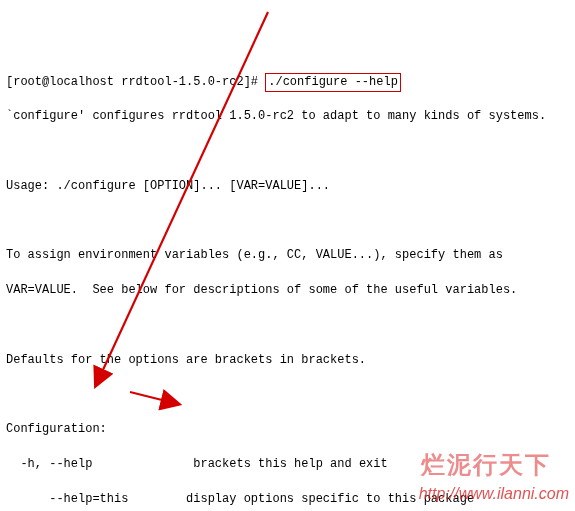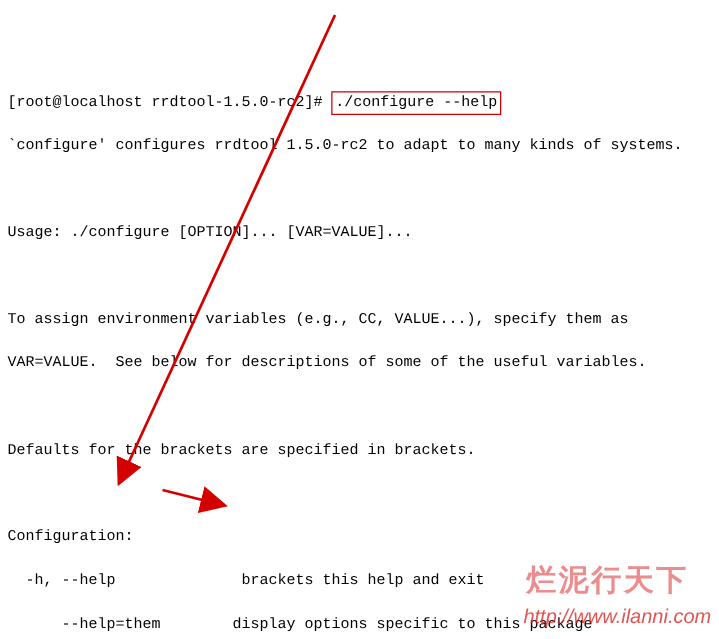--- a/index.html
+++ b/index.html
@@ -45,25 +45,25 @@
 
 
 <span class="line"><span>[root@localhost rrdtool-1.5.0-rc2]# </span><span class="hl">./configure --help</span></span>
 <span class="line">`configure' configures rrdtool 1.5.0-rc2 to adapt to many kinds of systems.</span>
 <span class="line">&nbsp;</span>
 <span class="line">Usage: ./configure [OPTION]... [VAR=VALUE]...</span>
 <span class="line">&nbsp;</span>
 <span class="line">To assign environment variables (e.g., CC, VALUE...), specify them as</span>
 <span class="line">VAR=VALUE.  See below for descriptions of some of the useful variables.</span>
 <span class="line">&nbsp;</span>
-<span class="line">Defaults for the brackets are specified in brackets.</span>
+<span class="line">Defaults for the options are brackets in brackets.</span>
 <span class="line">&nbsp;</span>
 <span class="line">Configuration:</span>
 <span class="line"><span>  -h, --help</span>              <span>brackets this help and exit</span></span>
-<span class="line"><span>      --help=them</span>        <span>display options specific to this package</span></span>
+<span class="line"><span>      --help=this</span>        <span>display options specific to this package</span></span>
 
 
 
 
 
 
 
 
 
 

